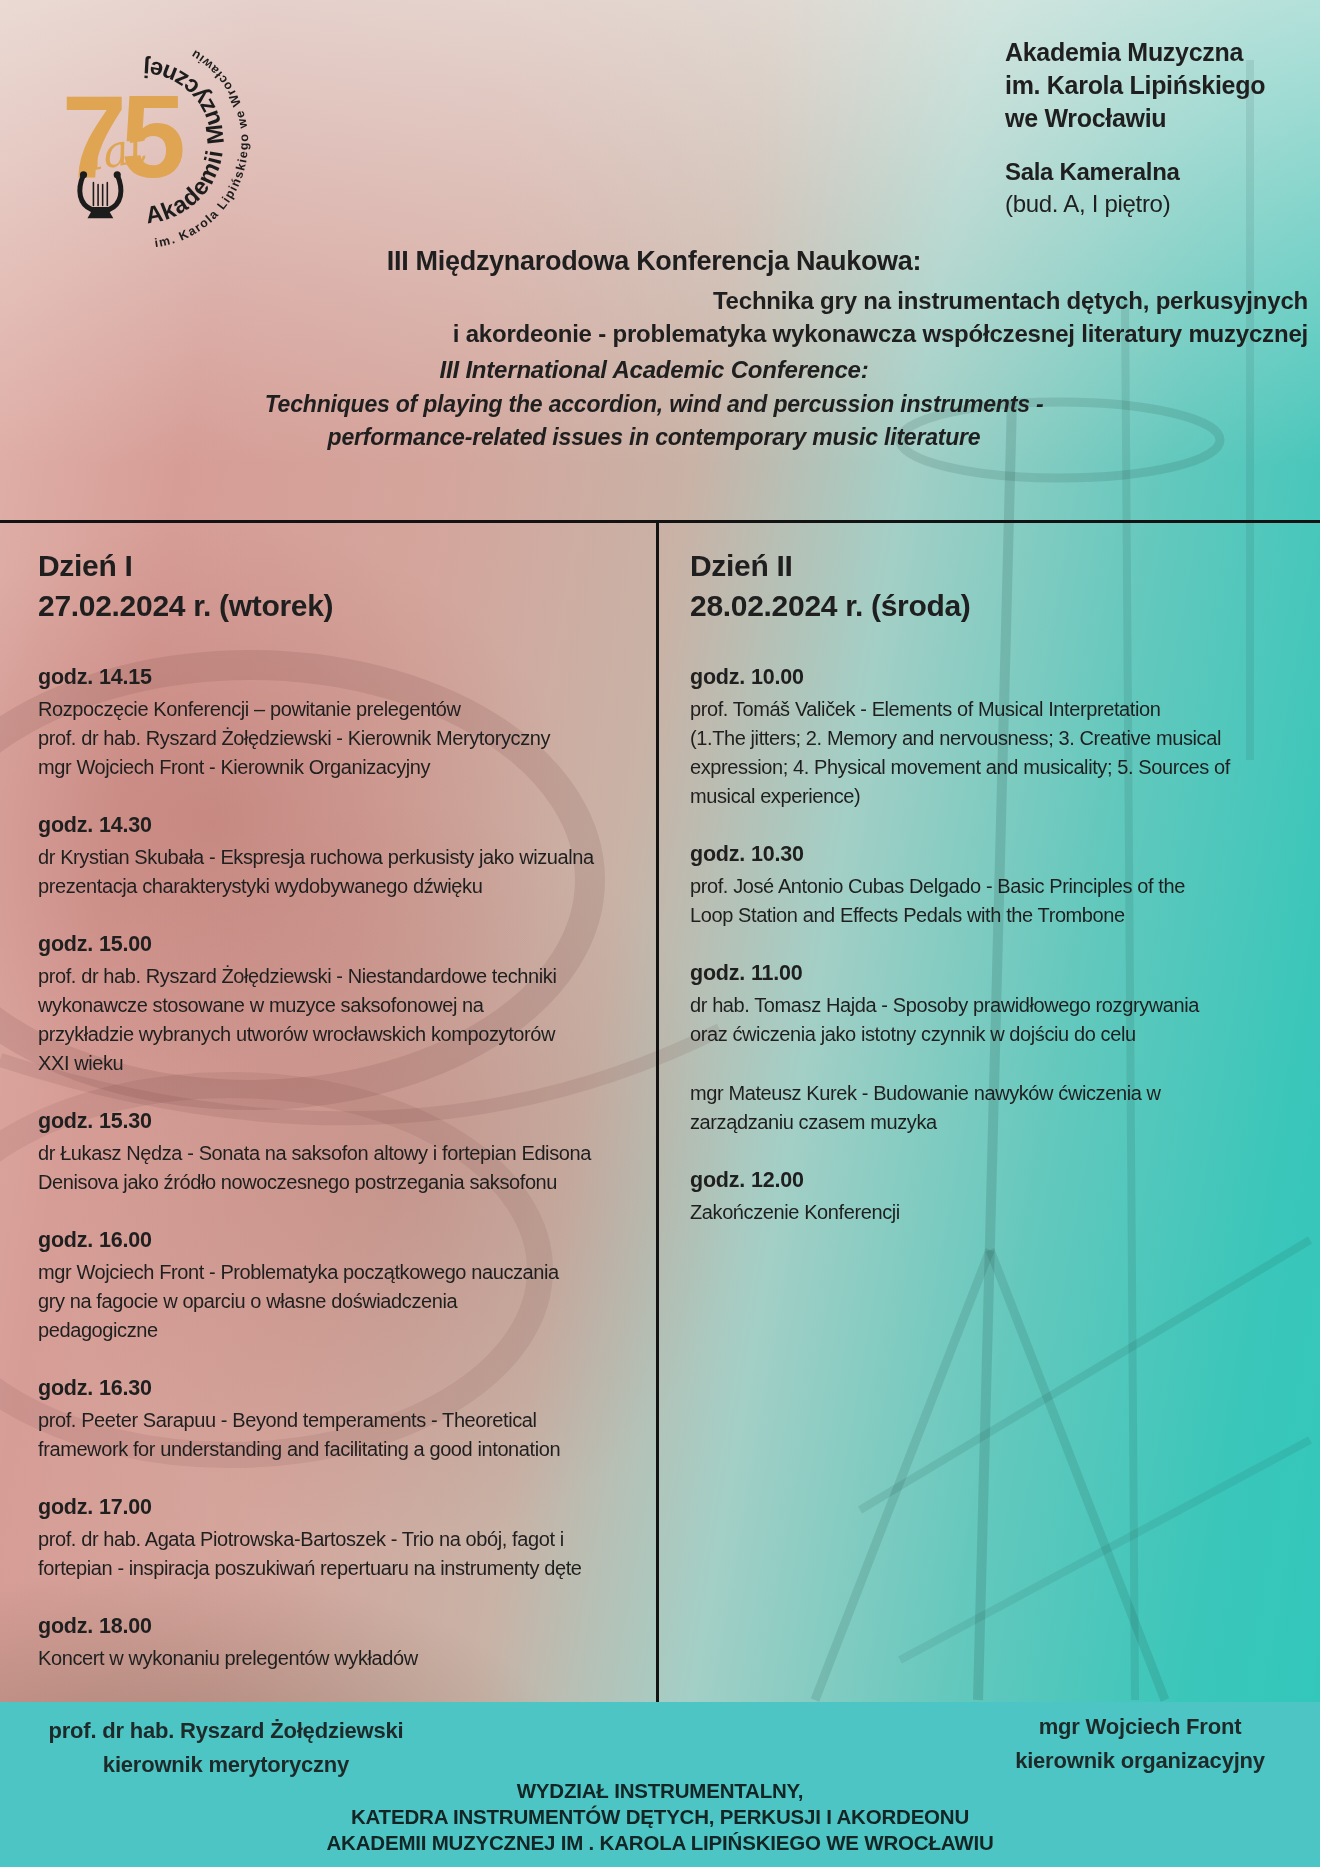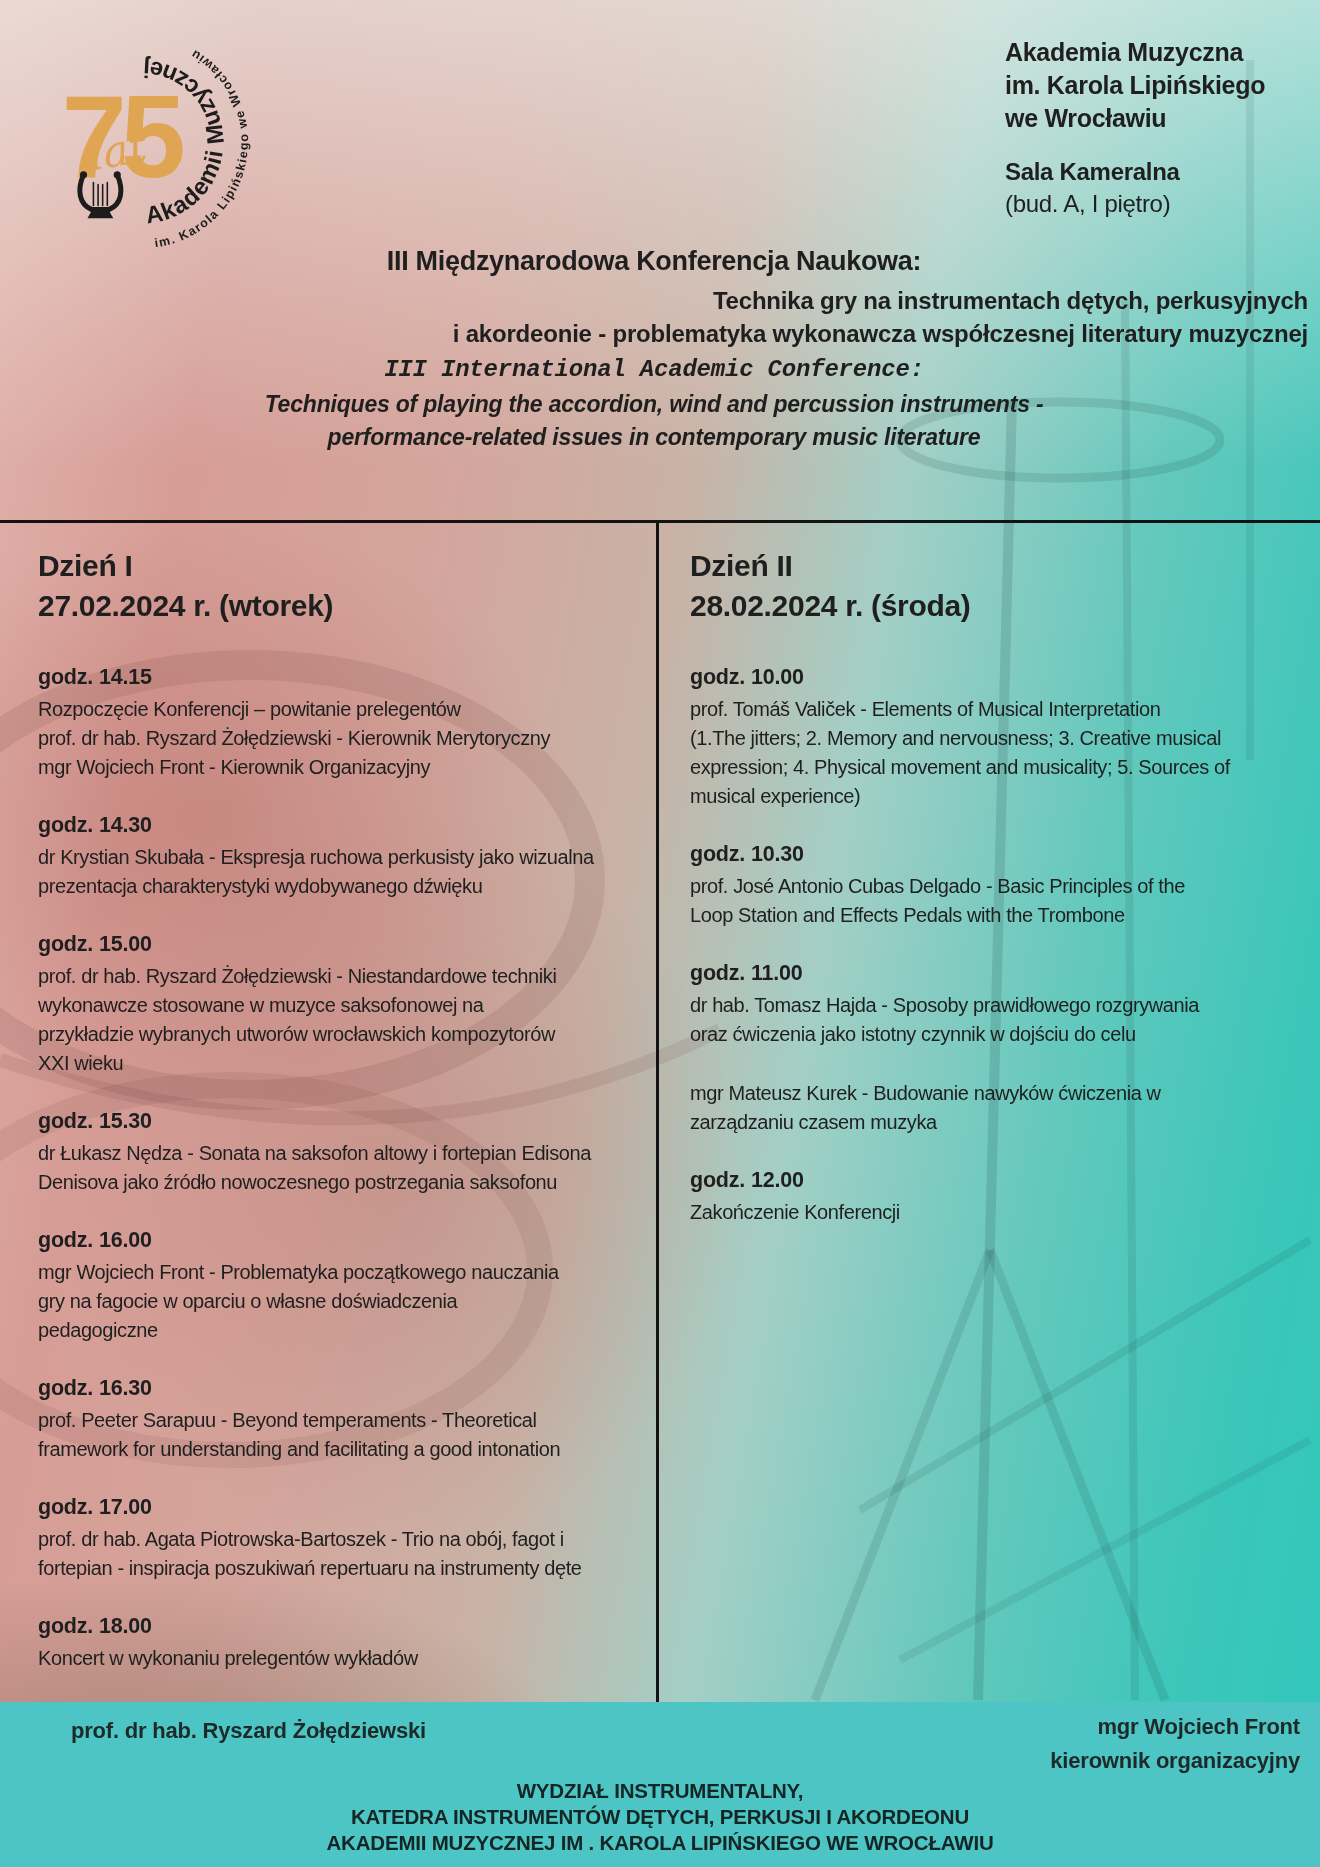--- a/index.html
+++ b/index.html
@@ -20,40 +20,40 @@
 
   
   .academy{left:1005px;top:36px;font-size:25px;font-weight:700;line-height:33px;letter-spacing:-0.3px;}
   .venue{left:1005px;top:156px;font-size:24px;line-height:32px;letter-spacing:-0.3px;}
   .venue .v1{font-weight:700;}
 
   
   .dates{left:0;right:12px;top:192px;text-align:center;font-size:40px;font-weight:700;letter-spacing:-0.5px;}
   .conf-pl{left:0;right:12px;top:246px;text-align:center;font-size:27px;font-weight:700;letter-spacing:-0.3px;}
   .title-pl{left:0;right:12px;top:284px;text-align:right;font-size:24px;font-weight:700;line-height:33px;letter-spacing:-0.2px;}
-  .conf-en{left:0;right:12px;top:356px;text-align:center;font-size:24px;font-weight:700;font-style:italic;letter-spacing:-0.2px;font-family:Liberation Mono, monospace;}
+  .conf-en{left:0;right:12px;top:356px;text-align:center;font-size:24px;font-weight:700;font-style:italic;letter-spacing:-0.2px;}
   .title-en{left:0;right:12px;top:388px;text-align:center;font-size:23px;font-weight:700;font-style:italic;line-height:33px;letter-spacing:-0.2px;}
 
   
   .hr{position:absolute;left:0;right:0;top:520px;height:3px;background:#131313;}
   .vr{position:absolute;left:656px;top:522px;width:3px;height:1180px;background:#131313;}
 
   
   .col{position:absolute;top:546px;}
   .col-left{left:38px;width:604px;}
   .col-right{left:690px;width:614px;}
   .day-title{font-size:30px;font-weight:700;line-height:40px;letter-spacing:-0.3px;}
   .day-date{font-size:30px;font-weight:700;line-height:40px;letter-spacing:-0.3px;margin-bottom:38px;}
   .event{margin-bottom:30px;}
   .event-time{font-size:21.5px;font-weight:700;line-height:27px;margin-bottom:4px;letter-spacing:-0.2px;}
   .event-body{font-size:20px;line-height:29px;letter-spacing:-0.4px;white-space:pre-line;}
 
   
   .band{position:absolute;left:0;right:0;top:1702px;height:165px;background:var(--teal_band,#4cc5c4);}
-  .credit{position:absolute;text-align:right;font-weight:700;font-size:22px;line-height:34px;letter-spacing:-0.2px;color:#1e2a2a;}
+  .credit{position:absolute;text-align:center;font-weight:700;font-size:22px;line-height:34px;letter-spacing:-0.2px;color:#1e2a2a;}
   .credit-left{left:26px;top:1714px;width:400px;}
   .credit-right{left:980px;top:1710px;width:320px;}
   .org{position:absolute;left:260px;top:1778px;width:800px;text-align:center;font-weight:700;font-size:20.5px;line-height:26px;letter-spacing:-0.2px;color:#142525;}
 
   
   .logo{position:absolute;left:28px;top:28px;width:228px;height:228px;}
   .logo text{font-family:"Liberation Sans",sans-serif;}
   .logo .n75{font-size:118px;font-weight:700;fill:var(--gold,#dfa553);letter-spacing:-6px;}
   .logo .lat{font-family:"DejaVu Serif",serif;font-style:italic;font-size:44px;fill:var(--gold,#dfa553);}
   .logo .arc-main{font-size:24px;font-weight:700;fill:#1d1d1d;letter-spacing:1px;}
@@ -212,20 +212,21 @@
   <div class="event">
     <div class="event-time">godz. 12.00</div>
     <div class="event-body">Zakończenie Konferencji</div>
   </div>
 </div>
   </div>
 
   <div class="band"></div>
   <div class="credit credit-left">
     <div>prof. dr hab. Ryszard Żołędziewski</div>
+    <div>kierownik merytoryczny</div>
   </div>
   <div class="credit credit-right">
     <div>mgr Wojciech Front</div>
     <div>kierownik organizacyjny</div>
   </div>
   <div class="org">
     <div>WYDZIAŁ INSTRUMENTALNY,</div>
     <div>KATEDRA INSTRUMENTÓW DĘTYCH, PERKUSJI I AKORDEONU</div>
     <div>AKADEMII MUZYCZNEJ IM . KAROLA LIPIŃSKIEGO WE WROCŁAWIU</div>
   </div>

